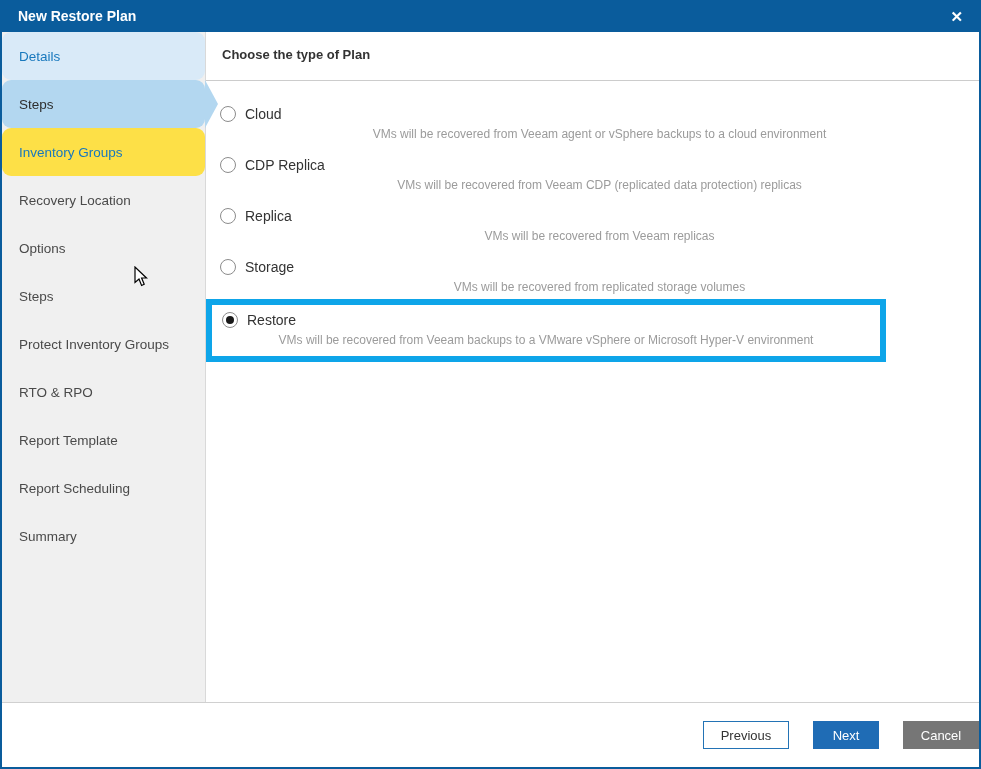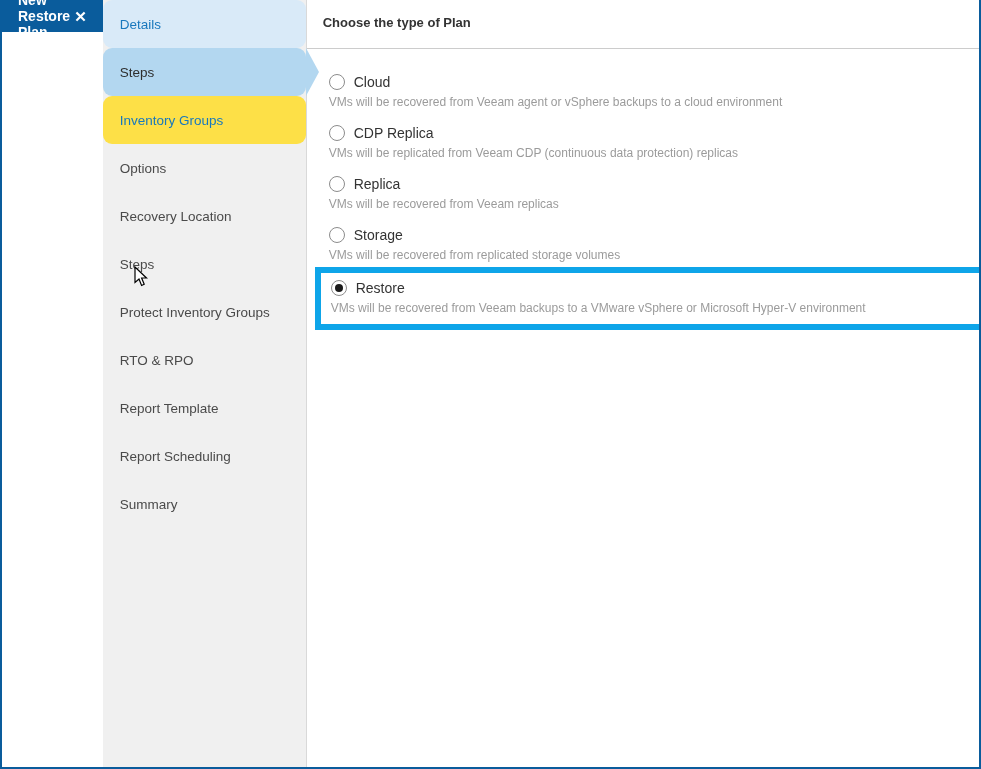--- a/index.html
+++ b/index.html
@@ -6,21 +6,21 @@
   * { box-sizing: border-box; }
   body { font-family: "Liberation Sans", sans-serif; }
 
   .window {
     position: relative;
     width: 981px;
     height: 769px;
     border: 2px solid #0a5c9c;
     border-top: none;
     display: flex;
-    flex-direction: row;
+    flex-direction: column;
     background: #ffffff;
     overflow: hidden;
   }
 
   
   .titlebar {
     height: 32px;
     flex: 0 0 32px;
     background: #0a5c9c;
     color: #ffffff;
@@ -83,21 +83,21 @@
     padding: 15px 16px 18px 16px;
     border-bottom: 1px solid #cccccc;
   }
   .content-header h2 {
     margin: 0;
     font-size: 13px;
     font-weight: bold;
     color: #333333;
   }
 
-  .options { padding: 25px 0 0 22px; }
+  .options { padding: 25px 0 0 14px; text-align: center; }
   .option { margin-bottom: 16px; }
   .option-row { display: flex; align-items: center; gap: 9px; }
   .radio {
     width: 16px; height: 16px;
     border: 1px solid #8c8c8c;
     border-radius: 50%;
     background: #ffffff;
     flex: 0 0 16px;
     display: inline-block;
     cursor: pointer;
@@ -172,22 +172,22 @@
     <span class="title">New Restore Plan</span>
     <span class="close">✕</span>
   </header>
 
   <div class="body">
 
     <nav class="sidebar">
       <div class="step done">Details</div>
       <div class="step active">Steps</div>
       <div class="step next">Inventory Groups</div>
+      <div class="step">Recovery Location</div>
       <div class="step">Options</div>
-      <div class="step">Recovery Location</div>
       <div class="step">Steps</div>
       <div class="step">Protect Inventory Groups</div>
       <div class="step">RTO &amp; RPO</div>
       <div class="step">Report Template</div>
       <div class="step">Report Scheduling</div>
       <div class="step">Summary</div>
     </nav>
 
     <main class="content">
       <div class="content-header">
@@ -202,21 +202,21 @@
             <span class="option-label">Cloud</span>
           </div>
           <div class="option-desc">VMs will be recovered from Veeam agent or vSphere backups to a cloud environment</div>
         </div>
 
         <div class="option">
           <div class="option-row">
             <span class="radio"></span>
             <span class="option-label">CDP Replica</span>
           </div>
-          <div class="option-desc">VMs will be replicated from Veeam CDP (continuous data protection) replicas</div>
+          <div class="option-desc">VMs will be recovered from Veeam CDP (replicated data protection) replicas</div>
         </div>
 
         <div class="option">
           <div class="option-row">
             <span class="radio"></span>
             <span class="option-label">Replica</span>
           </div>
           <div class="option-desc">VMs will be recovered from Veeam replicas</div>
         </div>
 

